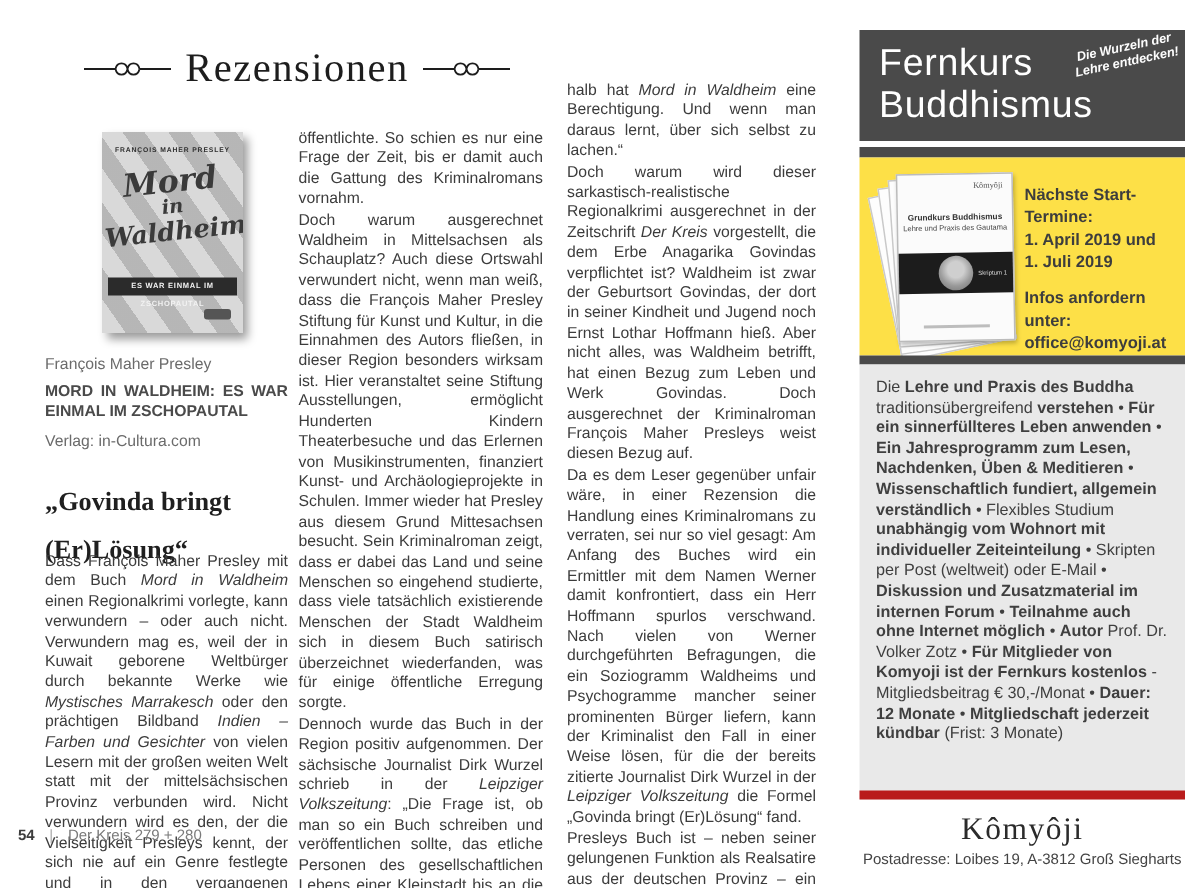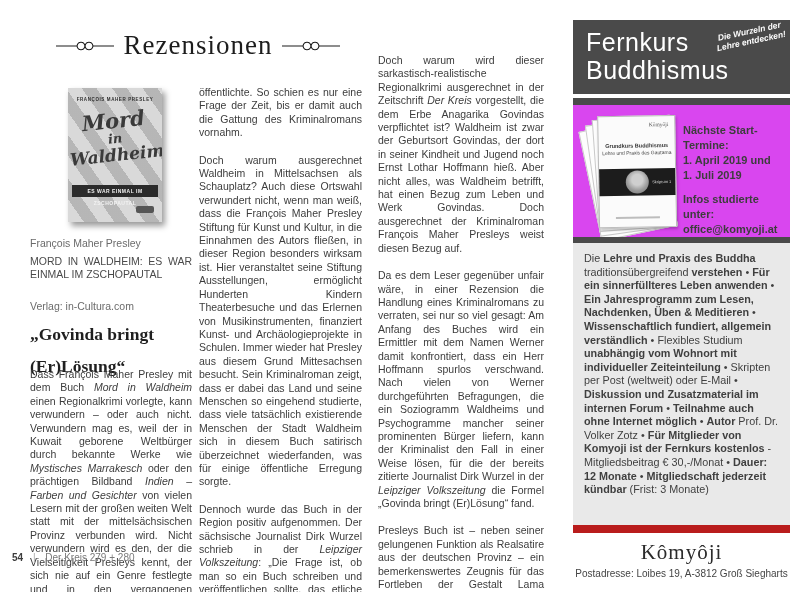--- a/index.html
+++ b/index.html
@@ -22,27 +22,27 @@
   .cover-title .w1 { display:block; font-size:21px; line-height:22px; }
   .cover-title .w2 { display:block; font-size:13px; line-height:13px; }
   .cover-title .w3 { display:block; font-size:17px; line-height:20px; }
   .cover-band { position:absolute; left:4px; right:4px; top:97px; height:12px; background:#2b2b2b; color:#f2f2f2;
     font-size:5px; letter-spacing:.5px; text-align:center; line-height:12px; font-weight:bold; }
   .cover-logo { position:absolute; right:8px; bottom:9px; width:18px; height:7px; background:#555; border-radius:2px; }
 
   
   .book-info { position:absolute; left:30px; top:237px; width:162px; font-size:10.5px; line-height:13.5px; color:#6b6b6b; }
   .book-info .bi-author { margin-bottom:4px; }
-  .book-info .bi-title { font-weight:normal; color:#4a4a4a; text-align:justify; margin-bottom:18px; }
+  .book-info .bi-title { font-weight:bold; color:#4a4a4a; text-align:justify; margin-bottom:6px; }
 
   
   .article-heading { position:absolute; left:30px; top:318px; width:168px;
     font-family:"Liberation Serif", serif; font-weight:bold; font-size:17.5px; line-height:32px; color:#1f1f1f; }
   .col { position:absolute; font-size:10.5px; line-height:13.4px; color:#3c3c3c; text-align:justify; }
-  .col p + p { margin-top:14px; }
+  .col p + p { margin-top:1px; }
   .col1 { left:30px;  top:368px; width:162px; }
   .col2 { left:199px; top:86px;  width:163px; }
   .col3 { left:378px; top:54px;  width:166px; }
   .seg-i { font-style:italic; }
   .seg-b { font-weight:bold; }
 
   
   .page-footer { position:absolute; left:12px; top:552px; font-size:10px; color:#7a7a7a; }
   .page-footer .pf-num { font-weight:bold; color:#3c3c3c; }
   .page-footer .pf-sep { margin:0 7px; color:#aaa; }
@@ -50,40 +50,40 @@
   
   .sidebar { position:absolute; left:573px; top:20px; width:217px; height:565px; }
   .banner { position:absolute; left:0; top:0; width:217px; height:74px; background:#4a4a4a; color:#fff; padding:8px 0 0 13px; }
   .banner-line { font-size:25px; font-weight:normal; line-height:28px; letter-spacing:.5px; font-family:"Liberation Sans", sans-serif; }
   .ribbon { position:absolute; right:5px; top:6px; transform:rotate(-12deg); text-align:center;
     font-size:8.5px; font-style:italic; font-weight:bold; line-height:10px; color:#fdfdfd; }
   .bar { position:absolute; left:0; width:217px; background:#4a4a4a; }
   .bar1 { top:78px; height:7px; }
   .bar2 { top:217px; height:6px; }
 
-  .promo { position:absolute; left:0; top:85px; width:217px; height:132px; background:#d946ef; }
+  .promo { position:absolute; left:0; top:85px; width:217px; height:132px; background:#fde047; }
   .stack { position:absolute; left:12px; top:6px; width:100px; height:122px; }
   .sheet { position:absolute; left:14px; top:4px; width:78px; height:112px; background:#fdfdfd; border:1px solid #c9c9c9; transform-origin:90% 95%; }
   .sheet.s1 { transform:rotate(-12deg); }
   .sheet.s2 { transform:rotate(-8deg); }
   .sheet.s3 { transform:rotate(-4deg); }
   .booklet { position:absolute; left:14px; top:4px; width:78px; height:112px; background:#fbfbfb; border:1px solid #bbb; transform:rotate(-1deg); transform-origin:90% 95%; box-shadow:1px 2px 3px rgba(0,0,0,.25); }
   .bk-logo { position:absolute; top:5px; right:6px; font-family:"Liberation Serif", serif; font-size:5.5px; color:#555; }
   .bk-title { position:absolute; top:26px; left:0; right:0; text-align:center; font-size:5.5px; font-weight:bold; color:#333; line-height:7px; }
   .bk-subtitle { position:absolute; top:33px; left:0; right:0; text-align:center; font-size:5px; color:#444; }
   .bk-band { position:absolute; top:52px; left:0; right:0; height:27px; background:#1c1c1c; }
   .bk-circle { position:absolute; left:50%; top:2px; transform:translateX(-50%); width:23px; height:23px; border-radius:50%;
     background:radial-gradient(circle at 50% 40%, #cfcfcf 0 30%, #9a9a9a 60%, #6f6f6f 100%); }
   .bk-vol { position:absolute; right:4px; top:11px; font-size:4px; color:#ddd; }
   .bk-footline { position:absolute; bottom:8px; left:16px; right:16px; height:2px; background:#bdbdbd; }
 
   .dates { position:absolute; left:110px; top:18px; width:102px; font-size:11px; line-height:15px; color:#3d3d3d; font-weight:bold; }
   .dates .gap { height:9px; }
 
-  .program-panel { position:absolute; left:0; top:223px; width:217px; height:290px; background:#e9e9e9; border-bottom:8px solid #b91c1c; padding:9px 11px; }
+  .program-panel { position:absolute; left:0; top:223px; width:217px; height:290px; background:#e9e9e9; border-bottom:6px solid #b91c1c; padding:9px 11px; }
   .program-panel p { font-size:10.8px; line-height:13.6px; color:#3f3f3f; text-align:left; }
   .program-panel p + p { margin-top:9px; }
 
   .side-footer { position:absolute; left:0; top:520px; width:217px; text-align:center; }
   .sf-logo { font-family:"Liberation Serif", serif; font-size:21px; color:#2b2b2b; letter-spacing:1px; }
   .sf-web { font-size:11px; font-weight:bold; color:#222; margin-top:4px; }
   .sf-addr { font-size:10px; color:#444; margin-top:3px; }
 </style>
 </head>
 <body>
@@ -123,20 +123,21 @@
     <p><span>Dass François Maher Presley mit dem Buch </span><span class="seg-i">Mord in Waldheim</span><span> einen Regionalkrimi vorlegte, kann verwundern – oder auch nicht. Verwundern mag es, weil der in Kuwait geborene Weltbürger durch bekannte Werke wie </span><span class="seg-i">Mystisches Marrakesch</span><span> oder den prächtigen Bildband </span><span class="seg-i">Indien – Farben und Gesichter</span><span> von vielen Lesern mit der großen weiten Welt statt mit der mittelsächsischen Provinz verbunden wird. Nicht verwundern wird es den, der die Vielseitigkeit Presleys kennt, der sich nie auf ein Genre festlegte und in den vergangenen Jahrzehnten Gedichte, Romane und Sachbücher ver-</span></p>
   </div>
 
   <div class="col col2">
     <p><span>öffentlichte. So schien es nur eine Frage der Zeit, bis er damit auch die Gattung des Kriminalromans vornahm.</span></p>
     <p><span>Doch warum ausgerechnet Waldheim in Mittelsachsen als Schauplatz? Auch diese Ortswahl verwundert nicht, wenn man weiß, dass die François Maher Presley Stiftung für Kunst und Kultur, in die Einnahmen des Autors fließen, in dieser Region besonders wirksam ist. Hier veranstaltet seine Stiftung Ausstellungen, ermöglicht Hunderten Kindern Theaterbesuche und das Erlernen von Musikinstrumenten, finanziert Kunst- und Archäologieprojekte in Schulen. Immer wieder hat Presley aus diesem Grund Mittesachsen besucht. Sein Kriminalroman zeigt, dass er dabei das Land und seine Menschen so eingehend studierte, dass viele tatsächlich existierende Menschen der Stadt Waldheim sich in diesem Buch satirisch überzeichnet wiederfanden, was für einige öffentliche Erregung sorgte.</span></p>
     <p><span>Dennoch wurde das Buch in der Region positiv aufgenommen. Der sächsische Journalist Dirk Wurzel schrieb in der </span><span class="seg-i">Leipziger Volkszeitung</span><span>: „Die Frage ist, ob man so ein Buch schreiben und veröffentlichen sollte, das etliche Personen des gesellschaftlichen Lebens einer Kleinstadt bis an die Grenze des Justiziablen vorführt? Na klar. Denn hinter allen Skurrilitäten und Knallchargen verbirgt die Erzählung auch eine Botschaft über das Zusammenleben, über den Umgang miteinander. Schon allein des-</span></p>
   </div>
 
   <div class="col col3">
+    <p><span>halb hat </span><span class="seg-i">Mord in Waldheim</span><span> eine Berechtigung. Und wenn man daraus lernt, über sich selbst zu lachen.“</span></p>
     <p><span>Doch warum wird dieser sarkastisch-realistische Regionalkrimi ausgerechnet in der Zeitschrift </span><span class="seg-i">Der Kreis</span><span> vorgestellt, die dem Erbe Anagarika Govindas verpflichtet ist? Waldheim ist zwar der Geburtsort Govindas, der dort in seiner Kindheit und Jugend noch Ernst Lothar Hoffmann hieß. Aber nicht alles, was Waldheim betrifft, hat einen Bezug zum Leben und Werk Govindas. Doch ausgerechnet der Kriminalroman François Maher Presleys weist diesen Bezug auf.</span></p>
     <p><span>Da es dem Leser gegenüber unfair wäre, in einer Rezension die Handlung eines Kriminalromans zu verraten, sei nur so viel gesagt: Am Anfang des Buches wird ein Ermittler mit dem Namen Werner damit konfrontiert, dass ein Herr Hoffmann spurlos verschwand. Nach vielen von Werner durchgeführten Befragungen, die ein Soziogramm Waldheims und Psychogramme mancher seiner prominenten Bürger liefern, kann der Kriminalist den Fall in einer Weise lösen, für die der bereits zitierte Journalist Dirk Wurzel in der </span><span class="seg-i">Leipziger Volkszeitung</span><span> die Formel „Govinda bringt (Er)Lösung“ fand.</span></p>
     <p><span>Presleys Buch ist – neben seiner gelungenen Funktion als Realsatire aus der deutschen Provinz – ein bemerkenswertes Zeugnis für das Fortleben der Gestalt Lama Anagarika Govindas in der Literatur – und in der Stadt seiner Herkunft.</span></p>
 
   </div>
 
   <div class="page-footer">
     <span class="pf-num">54</span>
     <span class="pf-sep">|</span>
     <span class="pf-issue">Der Kreis 279 + 280</span>
@@ -169,21 +170,21 @@
             <div class="bk-vol">Skriptum 1</div>
           </div>
           <div class="bk-footline"></div>
         </div>
       </div>
       <div class="dates">
         <div>Nächste Start-Termine:</div>
         <div>1. April 2019 und</div>
         <div>1. Juli 2019</div>
         <div class="gap"></div>
-        <div>Infos studierte unter:</div>
+        <div>Infos anfordern unter:</div>
         <div>office@komyoji.at</div>
       </div>
     </div>
 
     <div class="bar bar2"></div>
 
     <div class="program-panel">
       <p><span>Die </span><span class="seg-b">Lehre und Praxis des Buddha</span><span> traditionsübergreifend </span><span class="seg-b">verstehen</span><span> • </span><span class="seg-b">Für ein sinnerfüllteres Leben anwenden</span><span> • </span><span class="seg-b">Ein Jahresprogramm zum Lesen, Nachdenken, Üben &amp; Meditieren</span><span> • </span><span class="seg-b">Wissenschaftlich fundiert, allgemein verständlich</span><span> • Flexibles Studium </span><span class="seg-b">unabhängig vom Wohnort mit individueller Zeiteinteilung</span><span> • Skripten per Post (weltweit) oder E-Mail • </span><span class="seg-b">Diskussion und Zusatzmaterial im internen Forum</span><span> • </span><span class="seg-b">Teilnahme auch ohne Internet möglich</span><span> • </span><span class="seg-b">Autor</span><span> Prof. Dr. Volker Zotz • </span><span class="seg-b">Für Mitglieder von Komyoji ist der Fernkurs kostenlos</span><span> - Mitgliedsbeitrag € 30,-/Monat • </span><span class="seg-b">Dauer: 12 Monate</span><span> • </span><span class="seg-b">Mitgliedschaft jederzeit kündbar</span><span> (Frist: 3 Monate)</span></p>
     </div>
 

